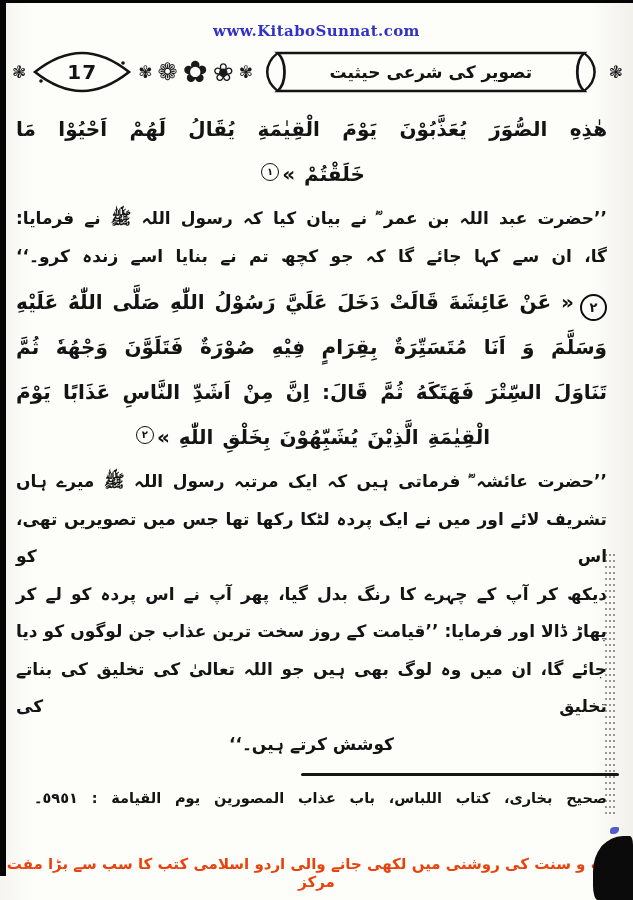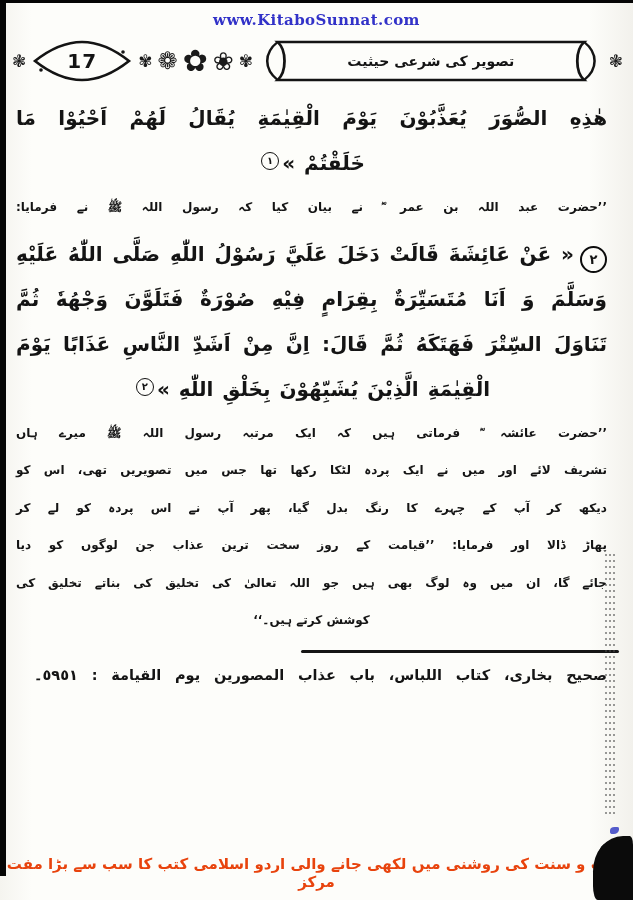--- a/index.html
+++ b/index.html
@@ -3,41 +3,41 @@
 <meta charset="utf-8">
 <style>
   html,body{margin:0;padding:0;background:#888;}
   .page{position:relative;width:633px;height:900px;margin:0 auto;overflow:hidden;
         background:linear-gradient(to right,#f5f4ef,#fdfdfa 5%,#fdfdfa 93%,#f2f1ec);
         font-family:"DejaVu Sans",sans-serif;color:#141414;}
   
   .frame-top{position:absolute;top:0;left:0;right:0;height:3px;background:#050505;}
   .frame-left{position:absolute;top:0;left:0;width:6px;height:876px;background:#050505;}
   
-  .site-url{margin:11px 0 0;text-align:center;font-family:"DejaVu Serif",serif;
+  .site-url{margin:22px 0 0;text-align:center;font-family:"DejaVu Serif",serif;
             font-weight:bold;font-size:15px;letter-spacing:.4px;}
   
   .band{display:flex;align-items:center;gap:5px;margin:7px 10px 0 12px;height:50px;}
   .edge-fleur,.sep-fleur{font-size:17px;line-height:1;color:#1a1a1a;}
   .flower{line-height:1;color:#1a1a1a;}
   .f1{font-size:24px;} .f2{font-size:30px;} .f3{font-size:25px;}
   .c17{position:relative;width:102px;height:44px;flex:0 0 auto;}
   .c17 svg{position:absolute;inset:0;}
   .c17 .num{position:absolute;inset:0;display:flex;align-items:center;justify-content:center;
             font-size:20px;font-weight:bold;letter-spacing:1px;}
   .ctitle{position:relative;flex:1;height:46px;}
   .ctitle svg{position:absolute;inset:0;width:100%;height:100%;}
   .ctitle .ttl{position:absolute;inset:0;display:flex;align-items:center;justify-content:center;
-               direction:rtl;font-size:14px;font-weight:bold;}
+               direction:rtl;font-size:17px;font-weight:bold;}
   
   .content{position:relative;padding:10px 26px 0 16px;direction:rtl;}
   .line{display:block;text-align:justify;text-align-last:justify;}
   .tcenter{text-align:center;text-align-last:center;}
   .arabic .line{font-size:20px;font-weight:bold;line-height:45px;word-spacing:2px;}
-  .urdu .line{font-size:12px;font-weight:bold;line-height:37.5px;}
+  .urdu .line{font-size:17px;font-weight:bold;line-height:37.5px;}
   .arabic{margin-bottom:3px;} .urdu{margin-bottom:5px;}
   .ref-circle{display:inline-flex;align-items:center;justify-content:center;
       width:16px;height:16px;border:1.6px solid #111;border-radius:50%;
       font-size:10px;font-weight:bold;vertical-align:6px;line-height:1;margin:0 3px;}
   .hadith-badge{display:inline-flex;align-items:center;justify-content:center;
       width:23px;height:23px;border:2.6px solid #0c0c0c;border-radius:50%;
       font-size:13px;font-weight:bold;vertical-align:-3px;margin-left:6px;line-height:1;}
   
   .fn-rule{margin:10px 14px 9px auto;width:318px;height:3px;background:#151515;border-radius:2px;}
   .footnotes{padding:0 26px 0 34px;direction:rtl;}
@@ -93,20 +93,21 @@
 
   <div class="content">
 
     <div class="arabic">
       <span class="line">هٰذِهِ الصُّوَرَ يُعَذَّبُوْنَ يَوْمَ الْقِيٰمَةِ يُقَالُ لَهُمْ اَحْيُوْا مَا</span>
       <span class="line tcenter"><span>خَلَقْتُمْ »</span><span class="ref-circle">١</span></span>
     </div>
 
     <div class="urdu">
       <span class="line">’’حضرت عبد اللہ بن عمر ؓ نے بیان کیا کہ رسول اللہ ﷺ نے فرمایا:</span>
+      <span class="line">گا، ان سے کہا جائے گا کہ جو کچھ تم نے بنایا اسے زندہ کرو۔‘‘</span>
     </div>
 
     <div class="arabic">
       <span class="line"><span class="hadith-badge">۲</span><span>« عَنْ عَائِشَةَ قَالَتْ دَخَلَ عَلَيَّ رَسُوْلُ اللّٰهِ صَلَّى اللّٰهُ عَلَيْهِ</span></span>
       <span class="line">وَسَلَّمَ وَ اَنَا مُتَسَتِّرَةٌ بِقِرَامٍ فِيْهِ صُوْرَةٌ فَتَلَوَّنَ وَجْهُهٗ ثُمَّ</span>
       <span class="line">تَنَاوَلَ السِّتْرَ فَهَتَكَهُ ثُمَّ قَالَ: اِنَّ مِنْ اَشَدِّ النَّاسِ عَذَابًا يَوْمَ</span>
       <span class="line tcenter"><span>الْقِيٰمَةِ الَّذِيْنَ يُشَبِّهُوْنَ بِخَلْقِ اللّٰهِ »</span><span class="ref-circle">٢</span></span>
     </div>
 
     <div class="urdu">

